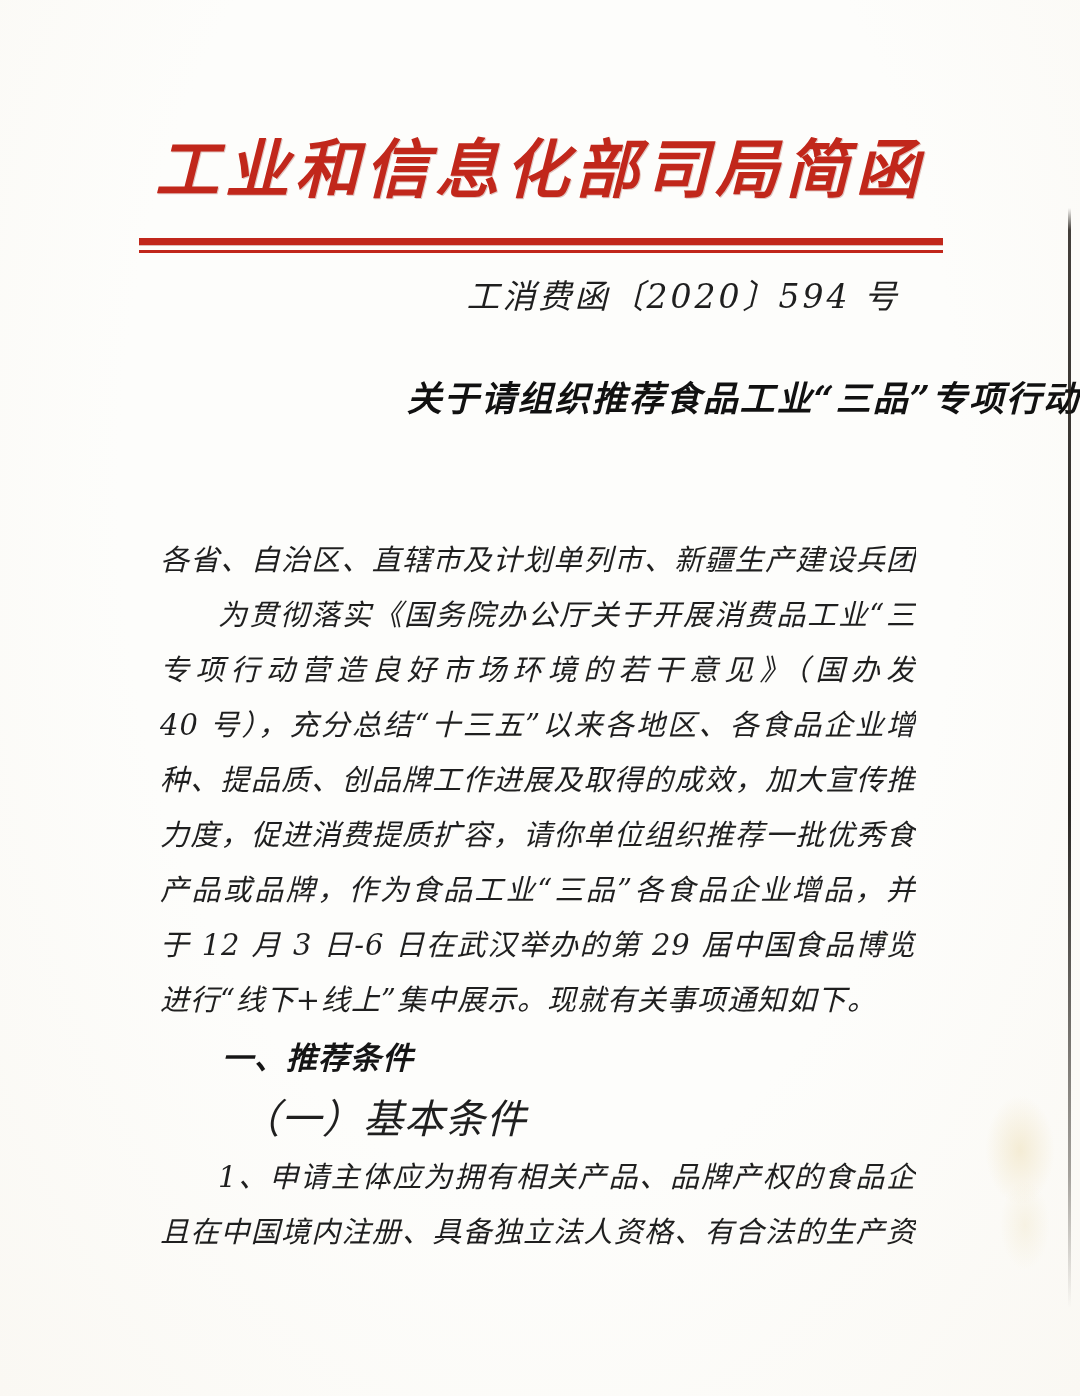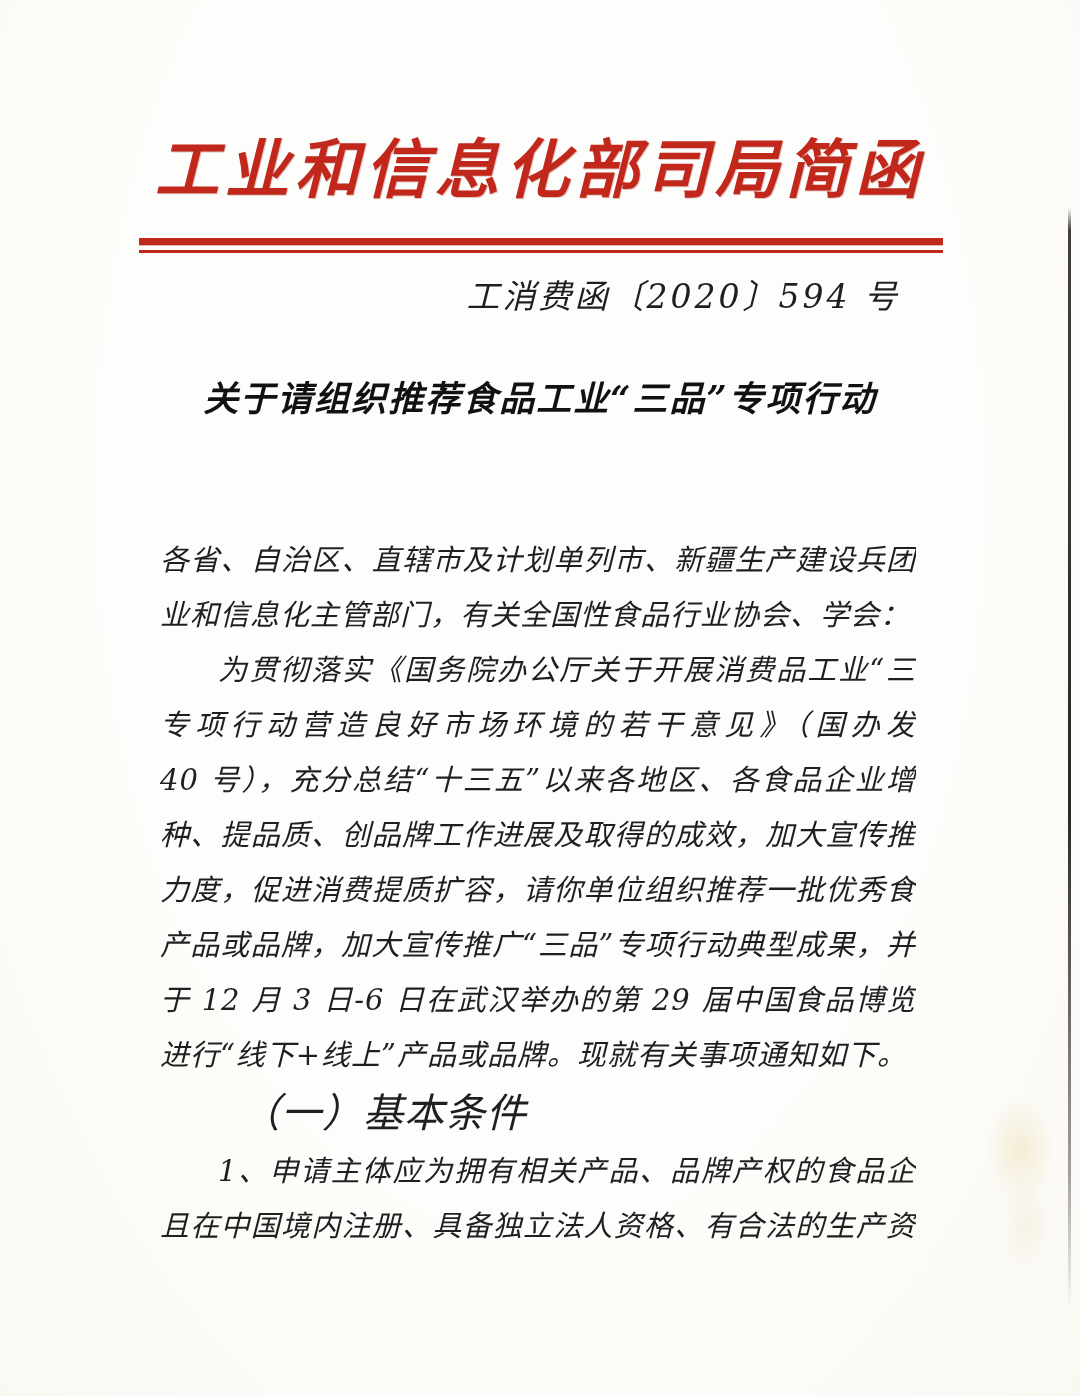--- a/index.html
+++ b/index.html
@@ -59,21 +59,21 @@
     color: #1f1f1f;
     white-space: nowrap;
   }
 
   
   .notice-title {
     position: absolute;
     top: 370px;
     left: 0;
     width: 100%;
-    text-align: center;
+    text-align: right;
     font-size: 35px;
     font-weight: bold;
     letter-spacing: 2px;
     color: #111111;
     line-height: 58px;
   }
 
   
   .body-block {
     position: absolute;
@@ -154,29 +154,29 @@
   <div class="rule-thin"></div>
 
   <div class="doc-number">工消费函〔2020〕594 号</div>
 
   <div class="notice-title">
     <div>关于请组织推荐食品工业“三品”专项行动</div>
   </div>
 
   <div class="body-block">
     <div class="line just">各省、自治区、直辖市及计划单列市、新疆生产建设兵团工</div>
-    <div class="line">业和信息化主管部门，有关全国性食品行业协会、学会：</div>
     <div class="line just indent">为贯彻落实《国务院办公厅关于开展消费品工业“三品”</div>
     <div class="line just">专项行动营造良好市场环境的若干意见》（国办发〔2016〕</div>
     <div class="line just">40 号），充分总结“十三五”以来各地区、各食品企业增品</div>
     <div class="line just">种、提品质、创品牌工作进展及取得的成效，加大宣传推广</div>
     <div class="line just">力度，促进消费提质扩容，请你单位组织推荐一批优秀食品</div>
-    <div class="line just">产品或品牌，加大宣传推广“三品”专项行动典型成果，并</div>
+    <div class="line just">产品或品牌，作为食品工业“三品”各食品企业增品，并</div>
     <div class="line just">于 12 月 3 日-6 日在武汉举办的第 29 届中国食品博览会期间</div>
-    <div class="line">进行“线下+线上”产品或品牌。现就有关事项通知如下。</div>
+    <div class="line">进行“线下+线上”集中展示。现就有关事项通知如下。</div>
+    <div class="line heading indent">一、推荐条件</div>
     <div class="line subheading indent">（一）基本条件</div>
     <div class="line just indent">1、申请主体应为拥有相关产品、品牌产权的食品企业，</div>
     <div class="line just">且在中国境内注册、具备独立法人资格、有合法的生产资质、</div>
   </div>
 
   <div class="scan-line"></div>
   <div class="scan-smudge"></div>
   <div class="scan-smudge-2"></div>
 
 </div>

